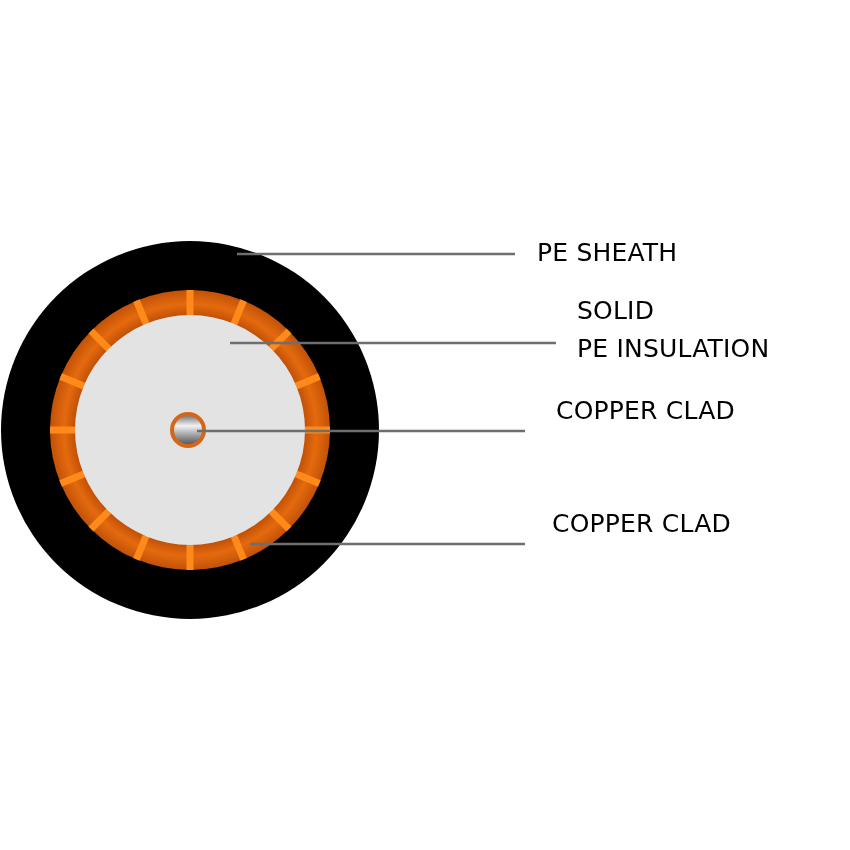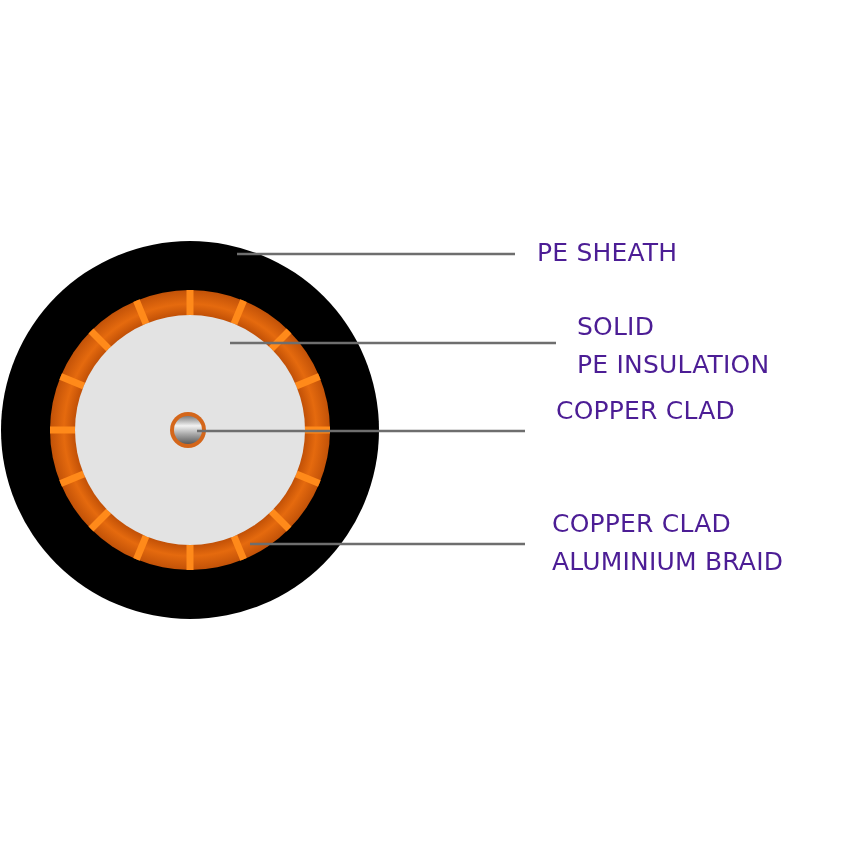--- a/index.html
+++ b/index.html
@@ -1,18 +1,18 @@
 <!DOCTYPE html>
 <html><head>
 <meta charset="utf-8">
 <style>
   html, body { margin: 0; padding: 0; background: #ffffff; }
   body { width: 850px; height: 850px; position: relative; overflow: hidden; font-family: "DejaVu Sans", "Liberation Sans", sans-serif; }
   #diagram { position: absolute; left: 0; top: 0; width: 850px; height: 850px; }
-  .label { position: absolute; color: #4c1d95; font-size: 25px; line-height: 38px; letter-spacing: 0.2px; white-space: nowrap; }
+  .label { position: absolute; color: #000000; font-size: 25px; line-height: 38px; letter-spacing: 0.2px; white-space: nowrap; }
   .label span { display: block; }
 </style>
 </head>
 <body>
 
 <svg id="diagram" width="850" height="850" viewBox="0 0 850 850" xmlns="http://www.w3.org/2000/svg">
   <defs>
     <radialGradient id="braidGrad" cx="50%" cy="50%" r="50%">
       <stop offset="80%" stop-color="#b84a05"></stop>
       <stop offset="90%" stop-color="#e56a0e"></stop>
@@ -55,24 +55,23 @@
       <line x1="230" y1="343" x2="556" y2="343" stroke="#6e6e6e" stroke-width="2.5"></line>
       <line x1="197" y1="431" x2="525" y2="431" stroke="#6e6e6e" stroke-width="2.5"></line>
       <line x1="250" y1="544" x2="525" y2="544" stroke="#6e6e6e" stroke-width="2.5"></line>
     </g>
 </svg>
 
 <div id="labels">
   <div class="label" style="left:537px; top:234px;">
     <span>PE SHEATH</span>
   </div>
-  <div class="label" style="left:577px; top:308px;">
+  <div class="label" style="left:577px; top:292px;">
     <span>SOLID</span>
     <span>PE INSULATION</span>
   </div>
   <div class="label" style="left:556px; top:392px;">
     <span>COPPER CLAD</span>
   </div>
   <div class="label" style="left:552px; top:505px;">
     <span>COPPER CLAD</span>
-    <span>ALUMINIUM BRAID</span>
   </div>
 </div>
 
 </body></html>

